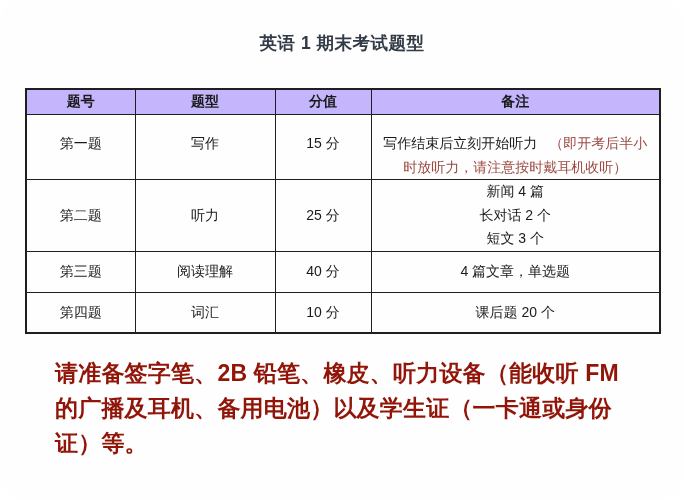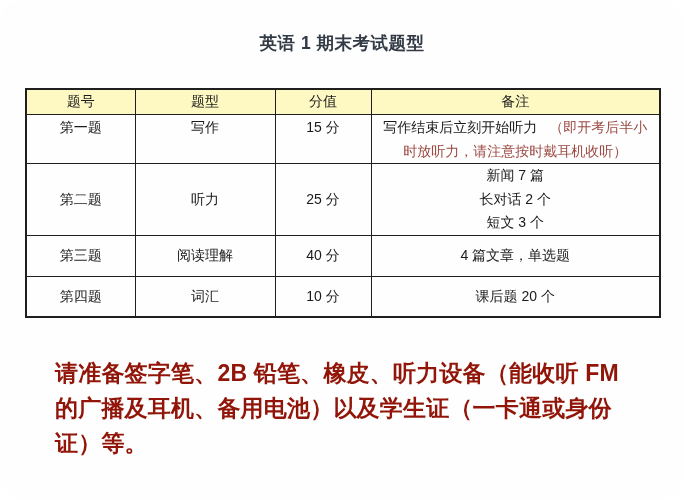--- a/index.html
+++ b/index.html
@@ -33,35 +33,35 @@
     border-collapse: collapse;
     table-layout: fixed;
     font-size: 14px;
     color: #1a1a1a;
   }
   table.exam-table, table.exam-table th, table.exam-table td {
     border: 1.6px solid #1f1f1f;
   }
   table.exam-table { border-width: 2.4px; }
   table.exam-table th {
-    background: #fef9c3;
-    font-weight: normal;
+    background: #c4b5fd;
+    font-weight: bold;
     height: 24px;
     padding: 0 2px;
     text-align: center;
   }
   table.exam-table td {
     text-align: center;
     vertical-align: middle;
     line-height: 23.5px;
     padding: 0 6px;
   }
   tr.row-top td {
     vertical-align: top;
-    padding-top: 1px;
+    padding-top: 17px;
   }
   tr.row-top { height: 48px; }
   tr.row-listening { height: 71px; }
   tr.row-single { height: 41px; }
   td.note-left {
     text-align: left;
     padding-left: 8px;
     padding-right: 6px;
   }
   .red-text {
@@ -109,21 +109,21 @@
         <td>第一题</td>
         <td>写作</td>
         <td>15 分</td>
         <td class="note-left"><span>写作结束后立刻开始听力</span><span class="red-text">（即开考后半小时放听力，请注意按时戴耳机收听）</span></td>
       </tr>
       <tr class="row-listening">
         <td>第二题</td>
         <td>听力</td>
         <td>25 分</td>
         <td>
-          <div class="note-line">新闻 7 篇</div>
+          <div class="note-line">新闻 4 篇</div>
           <div class="note-line">长对话 2 个</div>
           <div class="note-line">短文 3 个</div>
         </td>
       </tr>
       <tr class="row-single">
         <td>第三题</td>
         <td>阅读理解</td>
         <td>40 分</td>
         <td>4 篇文章，单选题</td>
       </tr>

